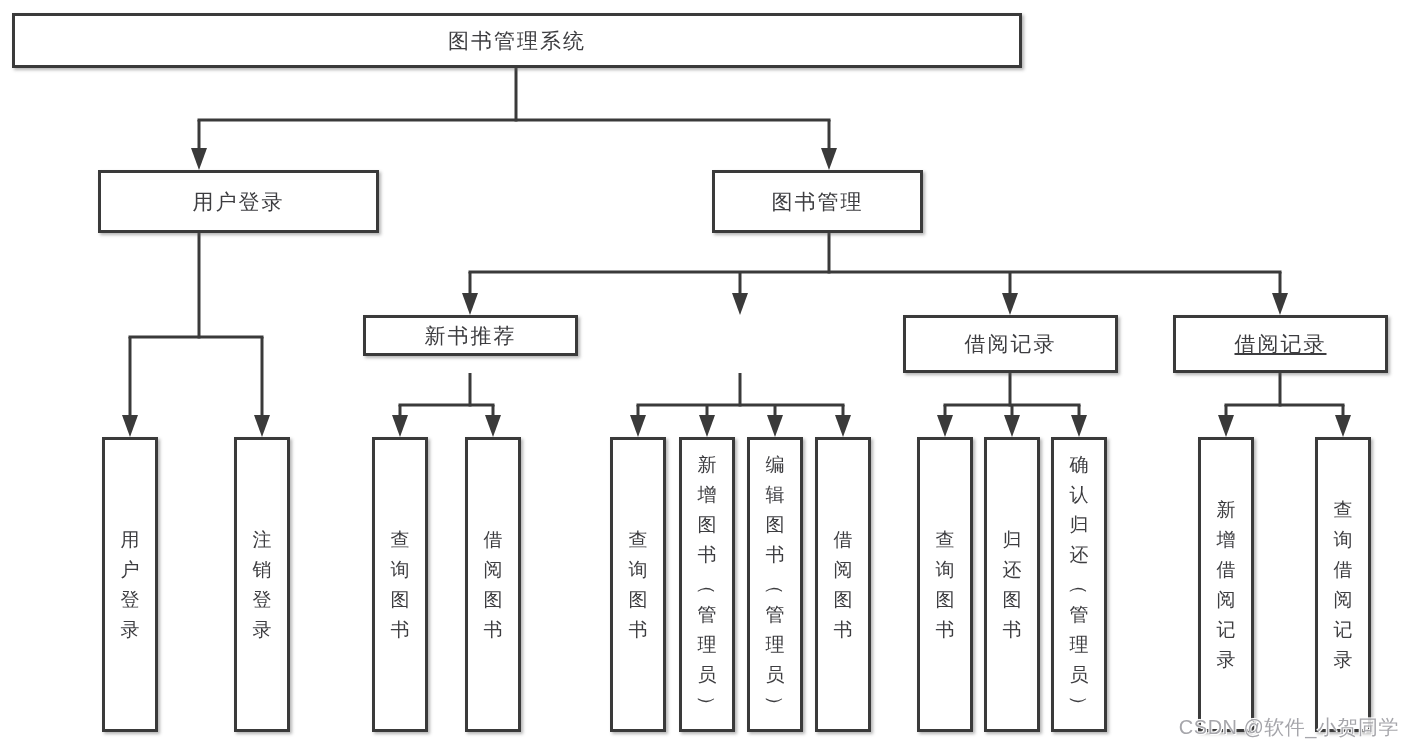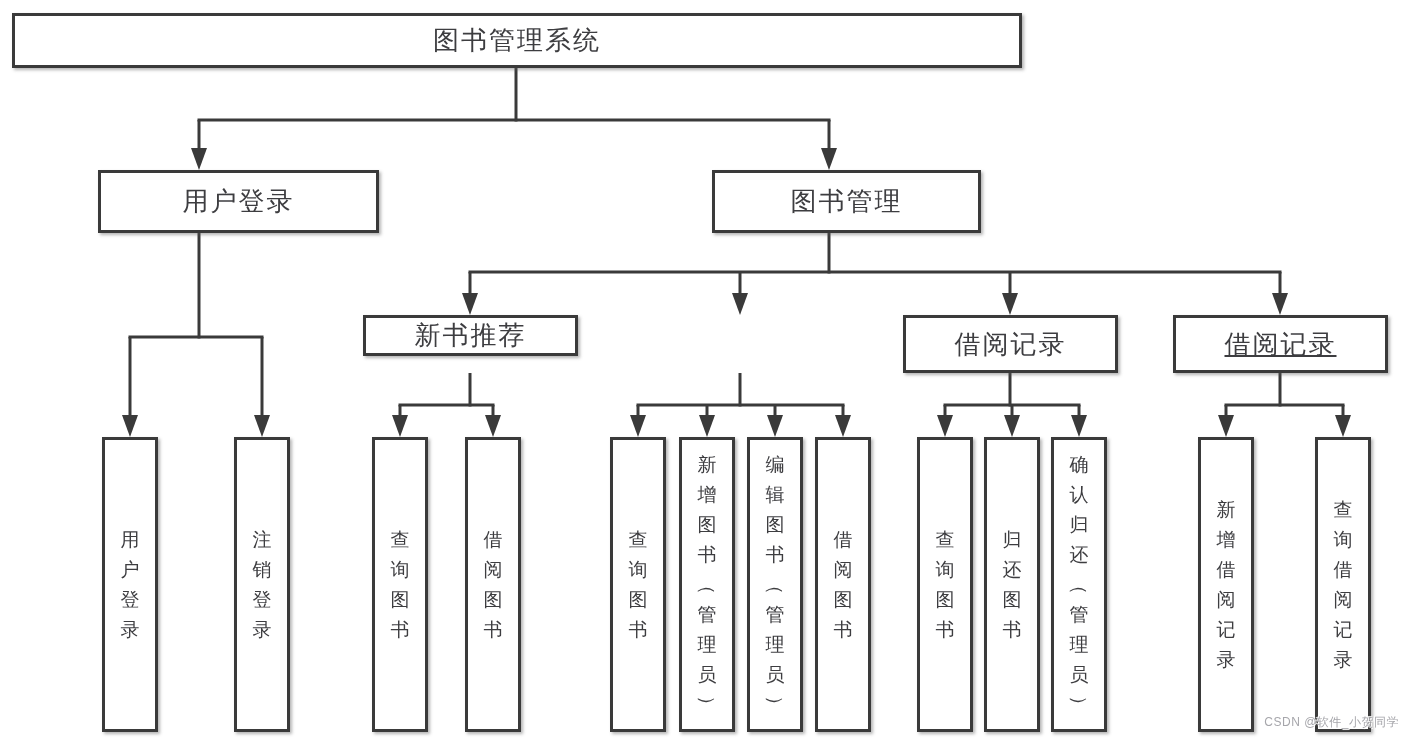--- a/index.html
+++ b/index.html
@@ -23,41 +23,41 @@
   .node{
     position:absolute;
     box-sizing:border-box;
     background:#fff;
     border:3px solid var(--line);
     box-shadow:2px 2px 3px rgba(90,90,90,.45);
     z-index:2;
   }
   .hbox{
     display:flex;align-items:center;justify-content:center;
-    font-size:26px;letter-spacing:2px;
+    font-size:21px;letter-spacing:2px;
     color:var(--text);
   }
   .vbox{
     width:56px;height:295px;top:437px;
   }
   .vlabel{
     position:absolute;inset:0;
     display:flex;flex-direction:column;
     align-items:center;justify-content:center;
     font-size:19px;color:var(--text);
   }
   .vchar{
     height:30px;line-height:30px;width:100%;
     text-align:center;flex:0 0 auto;
   }
   .vchar.rot{transform:rotate(90deg);}
   .watermark{
     position:absolute;
     right:6px;top:714px;
-    font-size:12px;
+    font-size:20px;
     color:var(--wm);
     letter-spacing:.5px;
     z-index:6;
     text-shadow:0 0 2px #fff,1px 1px 0 #fff,-1px -1px 0 #fff;
     white-space:nowrap;
   }
 </style>
 </head>
 <body>
 
@@ -134,21 +134,21 @@
       <line x1="1226" y1="405" x2="1226" y2="418"></line>
       <line x1="1343" y1="405" x2="1343" y2="418"></line>
       <polygon points="1218,415 1234,415 1226,437"></polygon>
       <polygon points="1335,415 1351,415 1343,437"></polygon>
     </g>
   </svg>
 
   <div class="node hbox" style="left:12px;top:13px;width:1010px;height:55px;">图书管理系统</div>
 
   <div class="node hbox" style="left:98px;top:170px;width:281px;height:63px;">用户登录</div>
-  <div class="node hbox" style="left:712px;top:170px;width:269px;height:63px;">图书管理</div>
+  <div class="node hbox" style="left:712px;top:170px;width:211px;height:63px;">图书管理</div>
 
   <div class="node hbox" style="left:363px;top:315px;width:215px;height:41px;">新书推荐</div>
   <div class="node hbox" style="left:903px;top:315px;width:215px;height:58px;">借阅记录</div>
   <div class="node hbox" style="left:1173px;top:315px;width:215px;height:58px;text-decoration:underline;">借阅记录</div>
 
   <div class="node vbox" style="left:102px;">
     <div class="vlabel">
         <div class="vchar">用</div>
         <div class="vchar">户</div>
         <div class="vchar">登</div>

